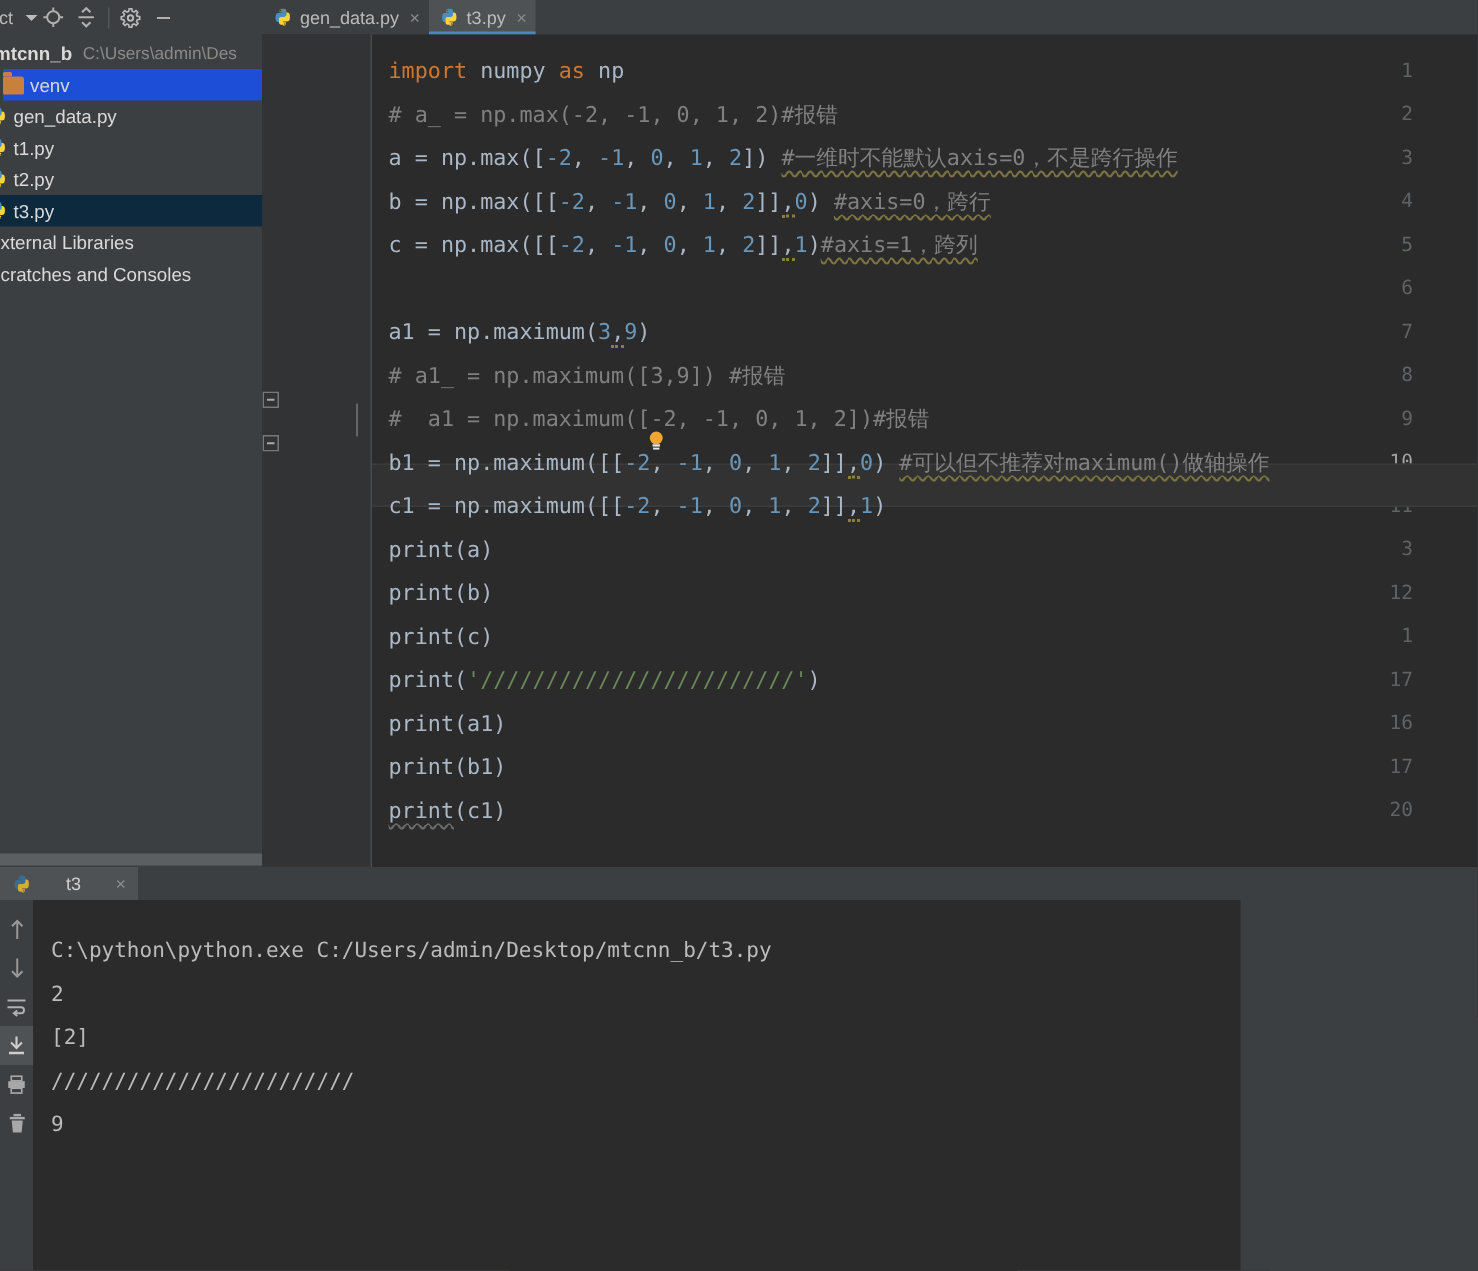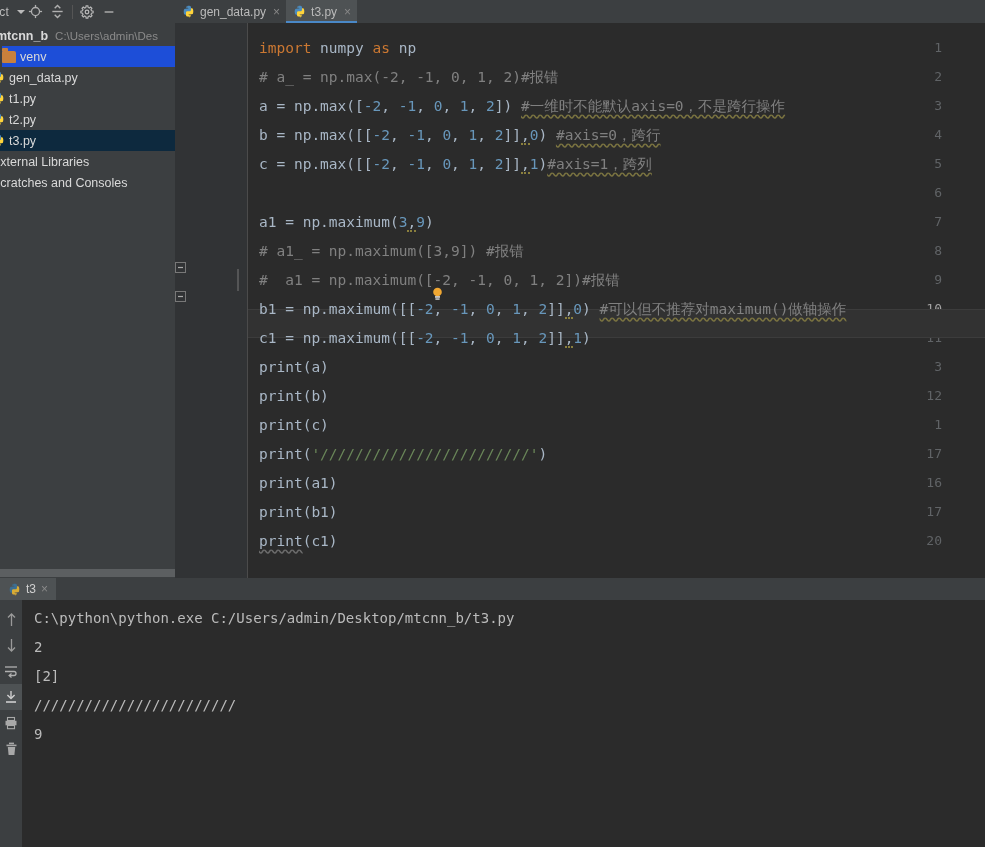--- a/index.html
+++ b/index.html
@@ -58,26 +58,26 @@
   .nu { color:#6897bb; }           
   .cm { color:#808080; }           
   .st { color:#6a8759; }           
   .err { border-bottom:2px dotted #8a7f3d; }
   .wav { text-decoration:underline; text-decoration-style:wavy; text-decoration-color:#7a7340; text-underline-offset:3px; }
   .typo { text-decoration:underline; text-decoration-style:wavy; text-decoration-color:#6b6b6b; text-underline-offset:3px; }
 
   
   .console { position:absolute; left:0; top:578px; width:985px; height:269px; background:#3c3f41; }
   .ctabbar { position:absolute; left:0; top:0; width:985px; height:22px; background:#3c3f41; display:flex; align-items:center; }
-  .ctab { height:22px; background:#4e5254; display:flex; align-items:center; gap:5px; padding:0 8px 0 8px; font-size:12px; color:#d0d0d0; }
+  .ctab { height:22px; background:#4e5254; display:flex; align-items:center; gap:23px; padding:0 8px 0 8px; font-size:12px; color:#d0d0d0; }
   .ctab .x { color:#8a8a8a; font-size:12px; }
   .cside { position:absolute; left:0; top:22px; width:22px; height:247px; background:#3c3f41; padding-top:6px; }
   .cbtn { width:22px; height:26px; display:flex; align-items:center; justify-content:center; }
   .cbtn.on { background:#4e5254; }
-  .cbody { position:absolute; left:22px; top:22px; width:963px; height:247px; background:#2b2b2b; padding:4px 0 0 12px; font-family:"DejaVu Sans Mono", monospace; font-size:14px; color:#bbbbbb; }
+  .cbody { position:absolute; left:22px; top:22px; width:805px; height:247px; background:#2b2b2b; padding:20px 0 0 12px; font-family:"DejaVu Sans Mono", monospace; font-size:14px; color:#bbbbbb; }
   .cline { height:29px; line-height:29px; white-space:pre; }
 </style>
 </head>
 <body>
 
 <div class="app">
 
   <div class="topbar">
     <div class="tb-left">
       <span class="proj-label">oject</span>

